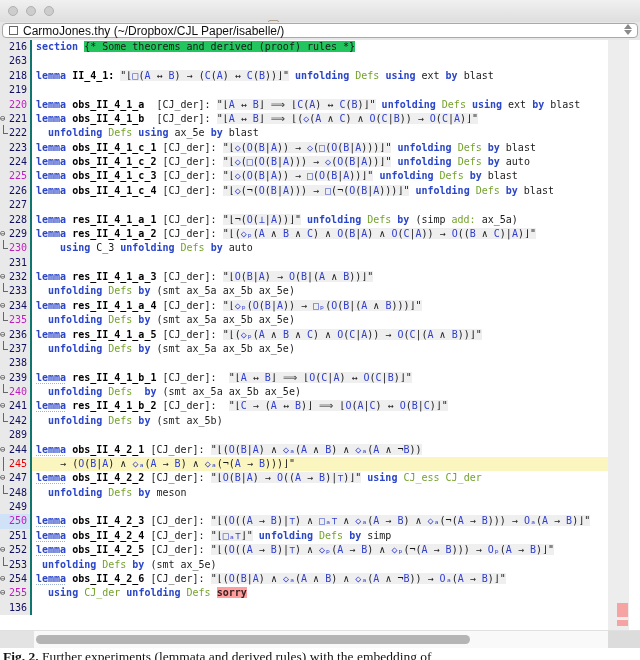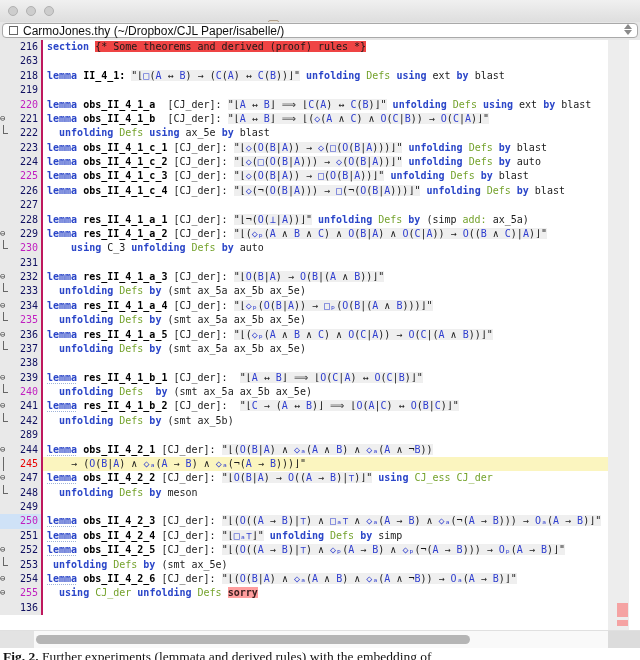--- a/index.html
+++ b/index.html
@@ -24,42 +24,42 @@
   .bufsq{width:7px;height:7px;border:1px solid #666;margin-right:5px;flex:none}
   .chev{position:absolute;right:8px;top:2px;display:flex;flex-direction:column;align-items:center;gap:1px}
   .tri{width:0;height:0;border-left:4px solid transparent;border-right:4px solid transparent}
   .tri.up{border-bottom:5px solid #8a8a8a}
   .tri.dn{border-top:5px solid #8a8a8a}
 
   
   .code{position:absolute;left:0;top:40px;width:608px;background:#fff}
   .row{display:flex;height:14.39px;white-space:pre;
        font-family:"DejaVu Sans Mono",monospace;font-size:10px;line-height:14.39px}
-  .gut{width:43px;flex:none;background:#e9e9e9;border-right:2px solid #be185d;
+  .gut{width:32px;flex:none;background:#e9e9e9;border-right:2px solid #0f766e;
        box-sizing:border-box;display:flex;height:100%}
   .fold{width:9px;height:100%;position:relative;flex:none}
   .fm::before{content:"\2296";font-size:9px;color:#444;position:absolute;top:1px;left:0;line-height:10px}
   .fe::before{content:"";position:absolute;left:3px;top:-1px;height:8px;width:4px;
               border-left:1px solid #666;border-bottom:1px solid #666}
   .fl::before{content:"";position:absolute;left:3px;top:0;bottom:0;border-left:1px solid #666}
   .num{margin-left:auto;padding-right:3px;color:#101060}
   .num.mag{color:#c01fc0}
   .num.red{color:#e80000}
   .gut.gblue{background:#cfe2f7}
   .txt{padding-left:4px;color:#1a1a1a}
   .row.cur{background:#fbf5bf}
 
   .s-kw,.s-kwu{color:#2b46c8;font-weight:bold}
   .s-kwu{text-decoration:underline dotted 1px;text-underline-offset:2px;text-decoration-color:#9fb3d9}
   .s-nm{color:#000;font-weight:bold}
   .s-pl{color:#1a1a1a}
   .s-fa{color:#74a22c}
   .s-f{background:#efefef}
   .row.cur .s-f{background:transparent}
-  .s-cm{background:#ef4444;color:#1a1a1a}
+  .s-cm{background:#22c55e;color:#1a1a1a}
   .s-sry{background:#ff9e9e;color:#3c2020;font-weight:bold}
   .fb{color:#2f3ecf}
 
   
   .overview{position:absolute;left:608px;top:40px;width:21px;height:590px;background:#ededed}
   .ovmark{position:absolute;left:9px;width:11px;background:#f5a3a3}
   .hscroll{position:absolute;left:0;top:630px;width:640px;height:18px;background:#f9f9f9;border-top:1px solid #e0e0e0;box-sizing:border-box}
   .hcornerL{position:absolute;left:0;top:0;width:34px;height:100%;background:#e3e3e3}
   .hthumb{position:absolute;left:36px;top:4px;width:434px;height:9px;border-radius:5px;background:#b5b5b5}
   .hcornerR{position:absolute;right:0;top:0;width:32px;height:100%;background:#dcdcdc}

